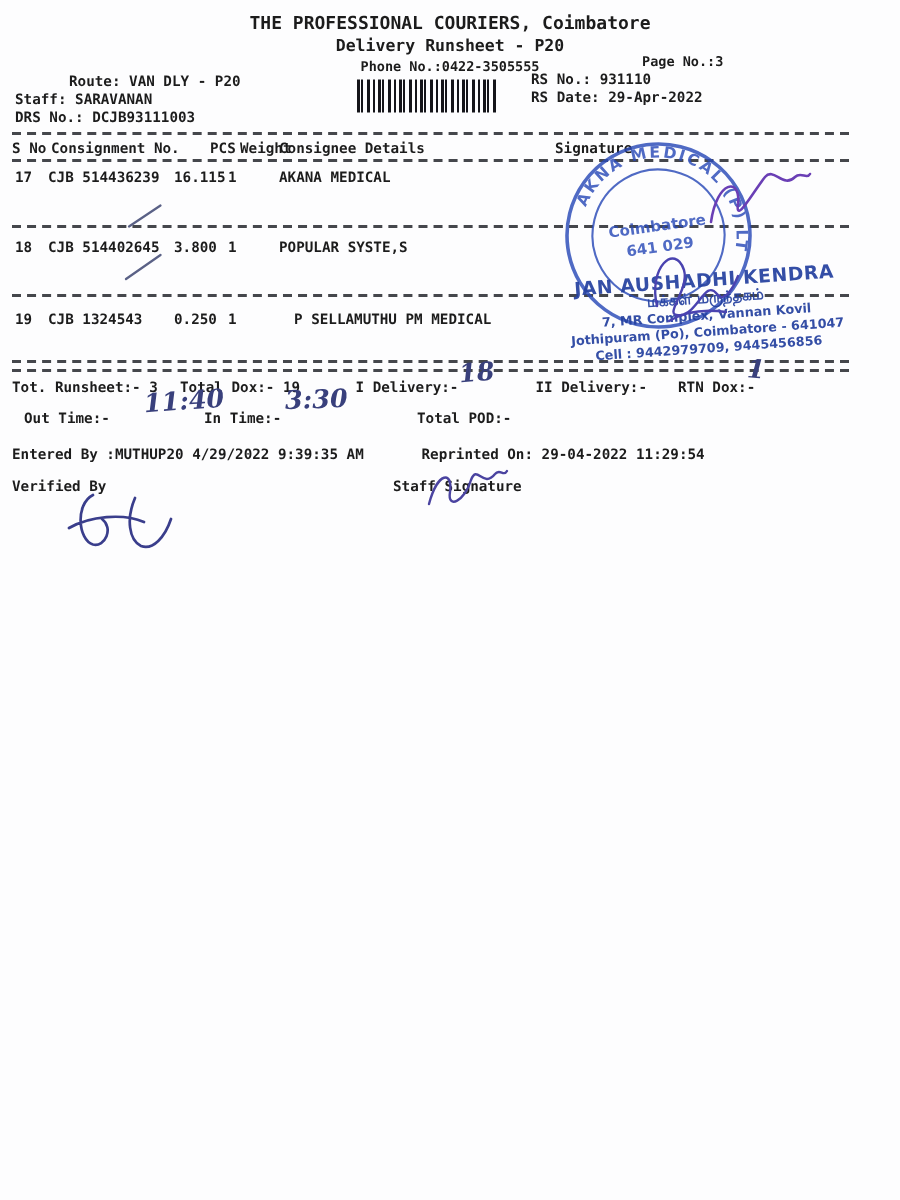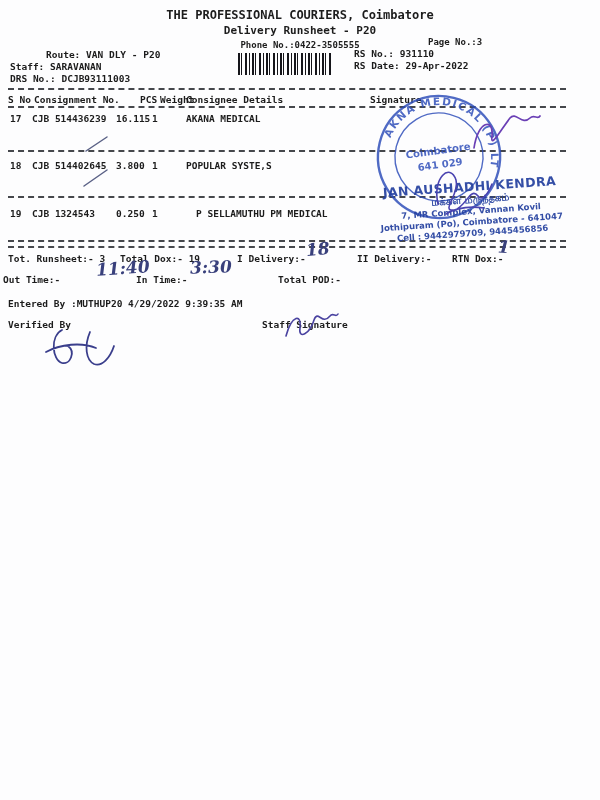--- a/index.html
+++ b/index.html
@@ -86,27 +86,28 @@
   <div class="dash" style="left:8px;top:246px;width:558px;"></div>
 
   <div class="abs b f95" style="left:8px;top:253px;">Tot. Runsheet:- 3</div>
   <div class="abs b f95" style="left:120px;top:253px;">Total Dox:- 19</div>
   <div class="abs b f95" style="left:237px;top:253px;">I Delivery:-</div>
   <div class="abs b f95" style="left:357px;top:253px;">II Delivery:-</div>
   <div class="abs b f95" style="left:452px;top:253px;">RTN Dox:-</div>
   <div class="hand" style="left:306px;top:239px;font-size:17px;transform:rotate(-5deg);">18</div>
   <div class="hand" style="left:498px;top:237px;font-size:17px;transform:rotate(4deg);">1</div>
 
-  <div class="abs b f95" style="left:3px;top:274px;">Out Time:-</div>
+  <div class="abs b f95" style="left:16px;top:274px;">Out Time:-</div>
   <div class="abs b f95" style="left:136px;top:274px;">In Time:-</div>
   <div class="abs b f95" style="left:238px;top:274px;margin-left:40px;">Total POD:-</div>
   <div class="hand" style="left:96px;top:258px;font-size:17px;transform:rotate(-4deg);">11:40</div>
   <div class="hand" style="left:190px;top:257px;font-size:17px;transform:rotate(-2deg);">3:30</div>
 
   <div class="abs b f95" style="left:8px;top:298px;">Entered By :MUTHUP20 4/29/2022 9:39:35 AM</div>
+  <div class="abs b f95" style="left:281px;top:298px;">Reprinted On: 29-04-2022 11:29:54</div>
 
   <div class="abs b f95" style="left:8px;top:319px;">Verified By</div>
   <div class="abs b f95" style="left:262px;top:319px;">Staff Signature</div>
 
   <svg style="left:366px;top:84px;" width="146" height="146" viewBox="0 0 146 146">
     <defs>
       <path id="arcT" d="M 73,73 m -52,0 a 52,52 0 1,1 104,0"></path>
     </defs>
     <g transform="rotate(14 73 73)" opacity="0.82">
       <circle cx="73" cy="73" r="61" fill="none" stroke="#2a4ab8" stroke-width="2.4"></circle>

